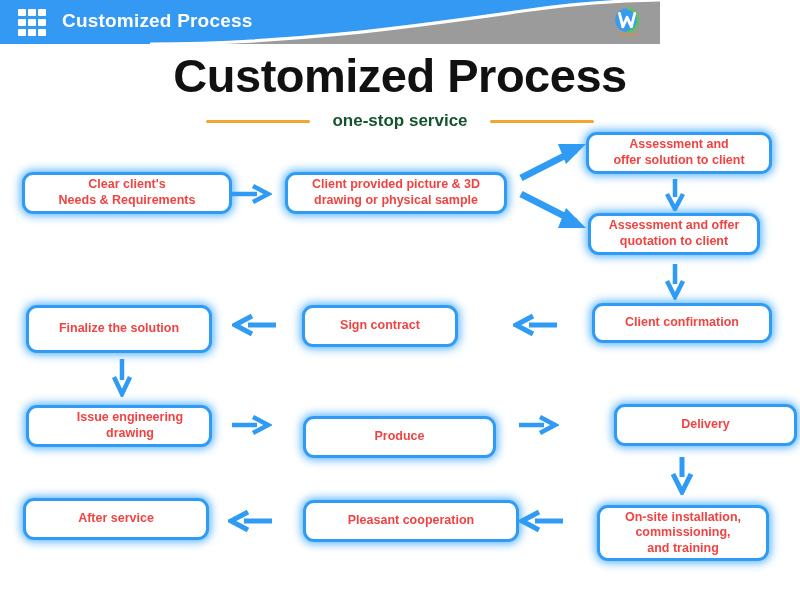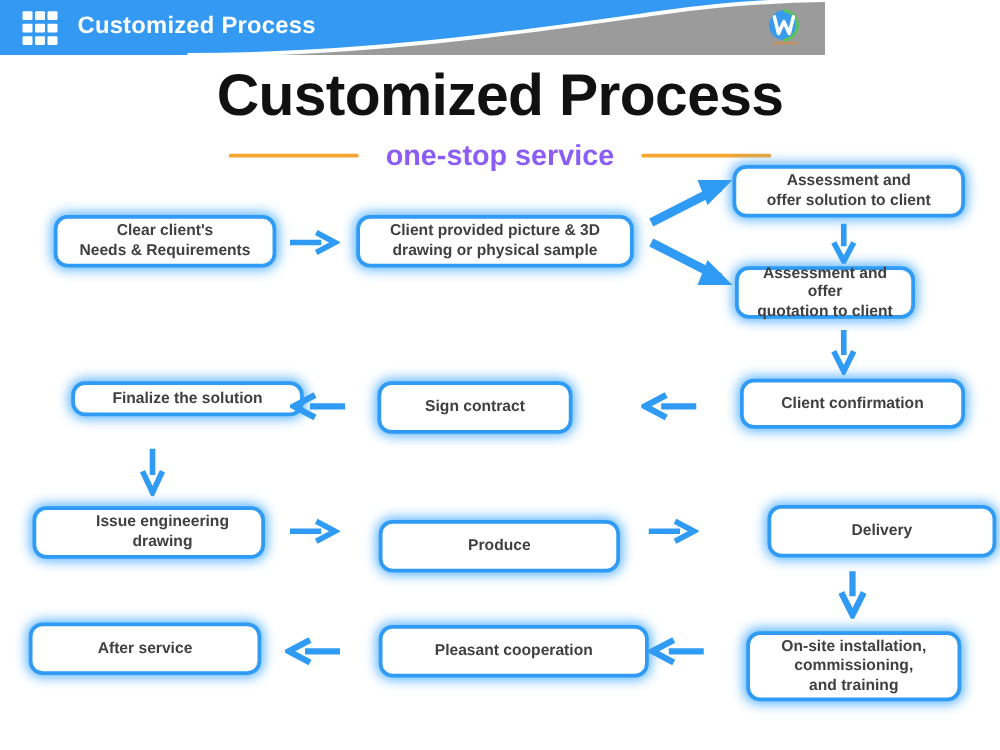--- a/index.html
+++ b/index.html
@@ -84,39 +84,39 @@
     justify-content: center;
     gap: 22px;
   }
   .rule {
     width: 104px;
     height: 3px;
     background: #f5a532;
     border-radius: 2px;
   }
   #subtitle-text {
-    font-size: 23px;
-    font-weight: bold;
-    color: #8b5cf6;
+    font-size: 17px;
+    font-weight: bold;
+    color: #14532d;
     white-space: nowrap;
   }
 
   
   .node {
     position: absolute;
     box-sizing: border-box;
     background: #ffffff;
     border: 3px solid #2f9bf5;
     border-radius: 11px;
     box-shadow: 0 0 9px 2px rgba(64,168,255,0.85);
     display: flex;
     align-items: center;
     justify-content: center;
     text-align: center;
-    color: #404040;
+    color: #ef4444;
     font-weight: bold;
     font-size: 12.5px;
     line-height: 1.25;
     padding: 2px 6px;
   }
 
   
   .arrow {
     position: absolute;
     color: #2f9bf5;
@@ -158,33 +158,33 @@
 </div>
 
 <div id="page-title">Customized Process</div>
 
 <div id="subtitle-row">
   <span class="rule"></span>
   <span id="subtitle-text">one-stop service</span>
   <span class="rule"></span>
 </div>
 
-<div class="node" style="left:43px; top:172px; width:178px; height:42px;">Clear client's<br>Needs &amp; Requirements</div>
+<div class="node" style="left:22px; top:172px; width:210px; height:42px;">Clear client's<br>Needs &amp; Requirements</div>
 
 <div class="node" style="left:285px; top:172px; width:222px; height:42px;">Client provided picture &amp; 3D<br>drawing or physical sample</div>
 
 <div class="node" style="left:586px; top:132px; width:186px; height:42px;">Assessment and<br>offer solution to client</div>
 
-<div class="node" style="left:588px; top:213px; width:144px; height:42px;">Assessment and offer<br>quotation to client</div>
+<div class="node" style="left:588px; top:213px; width:172px; height:42px;">Assessment and offer<br>quotation to client</div>
 
 <div class="node" style="left:592px; top:303px; width:180px; height:40px;">Client confirmation</div>
 
 <div class="node" style="left:302px; top:305px; width:156px; height:42px;">Sign contract</div>
 
-<div class="node" style="left:26px; top:305px; width:186px; height:28px;margin-left:31px;">Finalize the solution</div>
+<div class="node" style="left:26px; top:305px; width:186px; height:48px;">Finalize the solution</div>
 
 <div class="node" style="left:26px; top:405px; width:186px; height:42px;padding-left:28px;">Issue engineering<br>drawing</div>
 
 <div class="node" style="left:303px; top:404px; width:193px; height:42px;margin-top:12px;">Produce</div>
 
 <div class="node" style="left:614px; top:404px; width:183px; height:42px;">Delivery</div>
 
 <div class="node" style="left:597px; top:505px; width:172px; height:56px;">On-site installation,<br>commissioning,<br>and training</div>
 
 <div class="node" style="left:303px; top:500px; width:216px; height:42px;">Pleasant cooperation</div>

